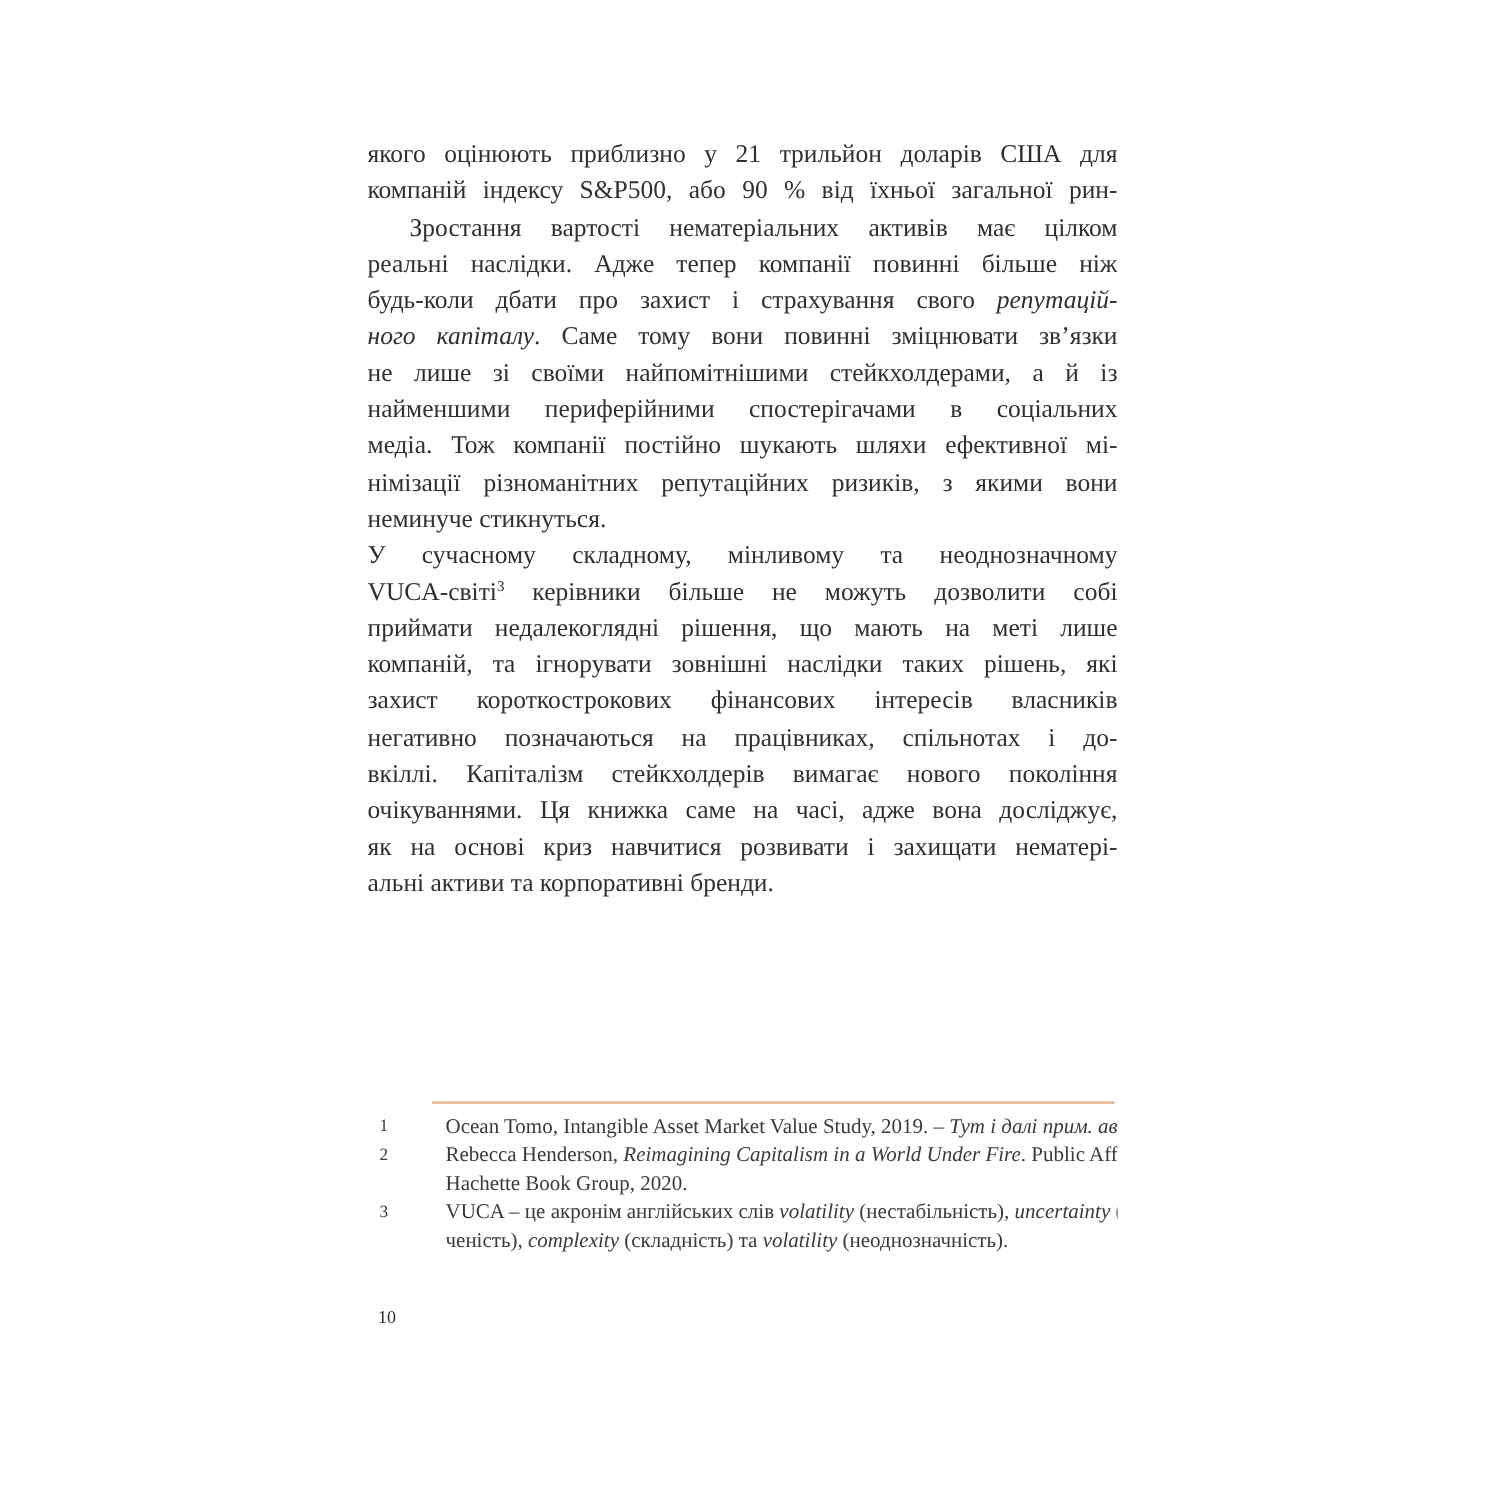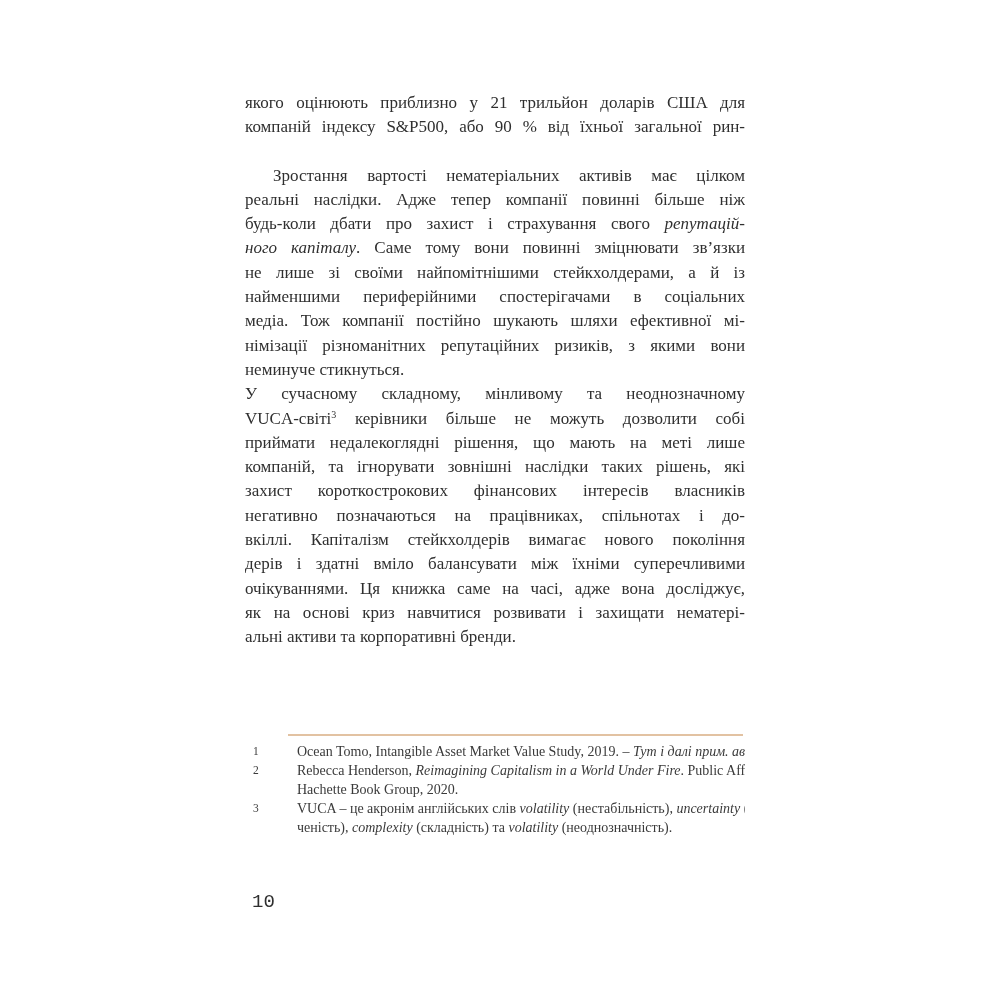--- a/index.html
+++ b/index.html
@@ -21,21 +21,21 @@
   .line {
     font-size: 17px;
     line-height: 24.3px;
     height: 24.3px;
     text-align: justify;
     text-align-last: justify;
     overflow: hidden;
     white-space: nowrap; 
   }
   .line.lastline { text-align-last: left; }
-  .line.indent { text-indent: 28px; margin-top: 24px; }
+  .line.indent { text-indent: 28px; }
   .sup {
     font-size: 10px;
     position: relative;
     top: -6px;
     line-height: 0;
   }
   .it { font-style: italic; }
   .separator {
     position: absolute;
     left: 288px;
@@ -65,24 +65,23 @@
     text-align: justify;
     text-align-last: justify;
     overflow: hidden;
     white-space: nowrap;
   }
   .fn-line.lastline { text-align-last: left; }
   .page-number {
     position: absolute;
     left: 252px;
     top: 871px;
-    font-family: Liberation Mono, monospace;
-    font-size: 19px;
+    font-family: Liberation Serif, serif;
+    font-size: 12px;
     color: #2f2f2f;
-    margin-top: 20px;
   }
 </style>
 </head>
 <body>
 
 <div class="page" style="color: rgb(47, 47, 47);">
   <div class="textblock" id="textblock">
       <div class="line"><span>якого оцінюють приблизно у 21 трильйон доларів США для</span></div>
       <div class="line"><span>компаній індексу S&amp;P500, або 90 % від їхньої загальної рин-</span></div>
       <div class="line indent"><span>Зростання вартості нематеріальних активів має цілком</span></div>
@@ -94,21 +93,20 @@
       <div class="line"><span>медіа. Тож компанії постійно шукають шляхи ефективної мі-</span></div>
       <div class="line"><span>німізації різноманітних репутаційних ризиків, з якими вони</span></div>
       <div class="line lastline"><span>неминуче стикнуться.</span></div>
       <div class="line"><span>У сучасному складному, мінливому та неоднозначному</span></div>
       <div class="line"><span>VUCA-світі</span><span class="sup">3</span><span> керівники більше не можуть дозволити собі</span></div>
       <div class="line"><span>приймати недалекоглядні рішення, що мають на меті лише</span></div>
       <div class="line"><span>компаній, та ігнорувати зовнішні наслідки таких рішень, які</span></div>
       <div class="line"><span>захист короткострокових фінансових інтересів власників</span></div>
       <div class="line"><span>негативно позначаються на працівниках, спільнотах і до-</span></div>
       <div class="line"><span>вкіллі. Капіталізм стейкхолдерів вимагає нового покоління</span></div>
-      <div class="line"><span>дерів і здатні вміло балансувати між їхніми суперечливими</span></div>
       <div class="line"><span>очікуваннями. Ця книжка саме на часі, адже вона досліджує,</span></div>
       <div class="line"><span>як на основі криз навчитися розвивати і захищати нематері-</span></div>
       <div class="line lastline"><span>альні активи та корпоративні бренди.</span></div>
     </div>
   <div class="separator" id="separator" style="background: rgb(226, 194, 162);"></div>
   <div class="footnotes" id="footnotes">
       <div class="fn-row">
         <div class="fn-num">1</div>
         <div class="fn-text">
           <div class="fn-line lastline"><span>Ocean Tomo, Intangible Asset Market Value Study, 2019. – </span><span class="it">Тут і далі прим. авт.</span></div>

